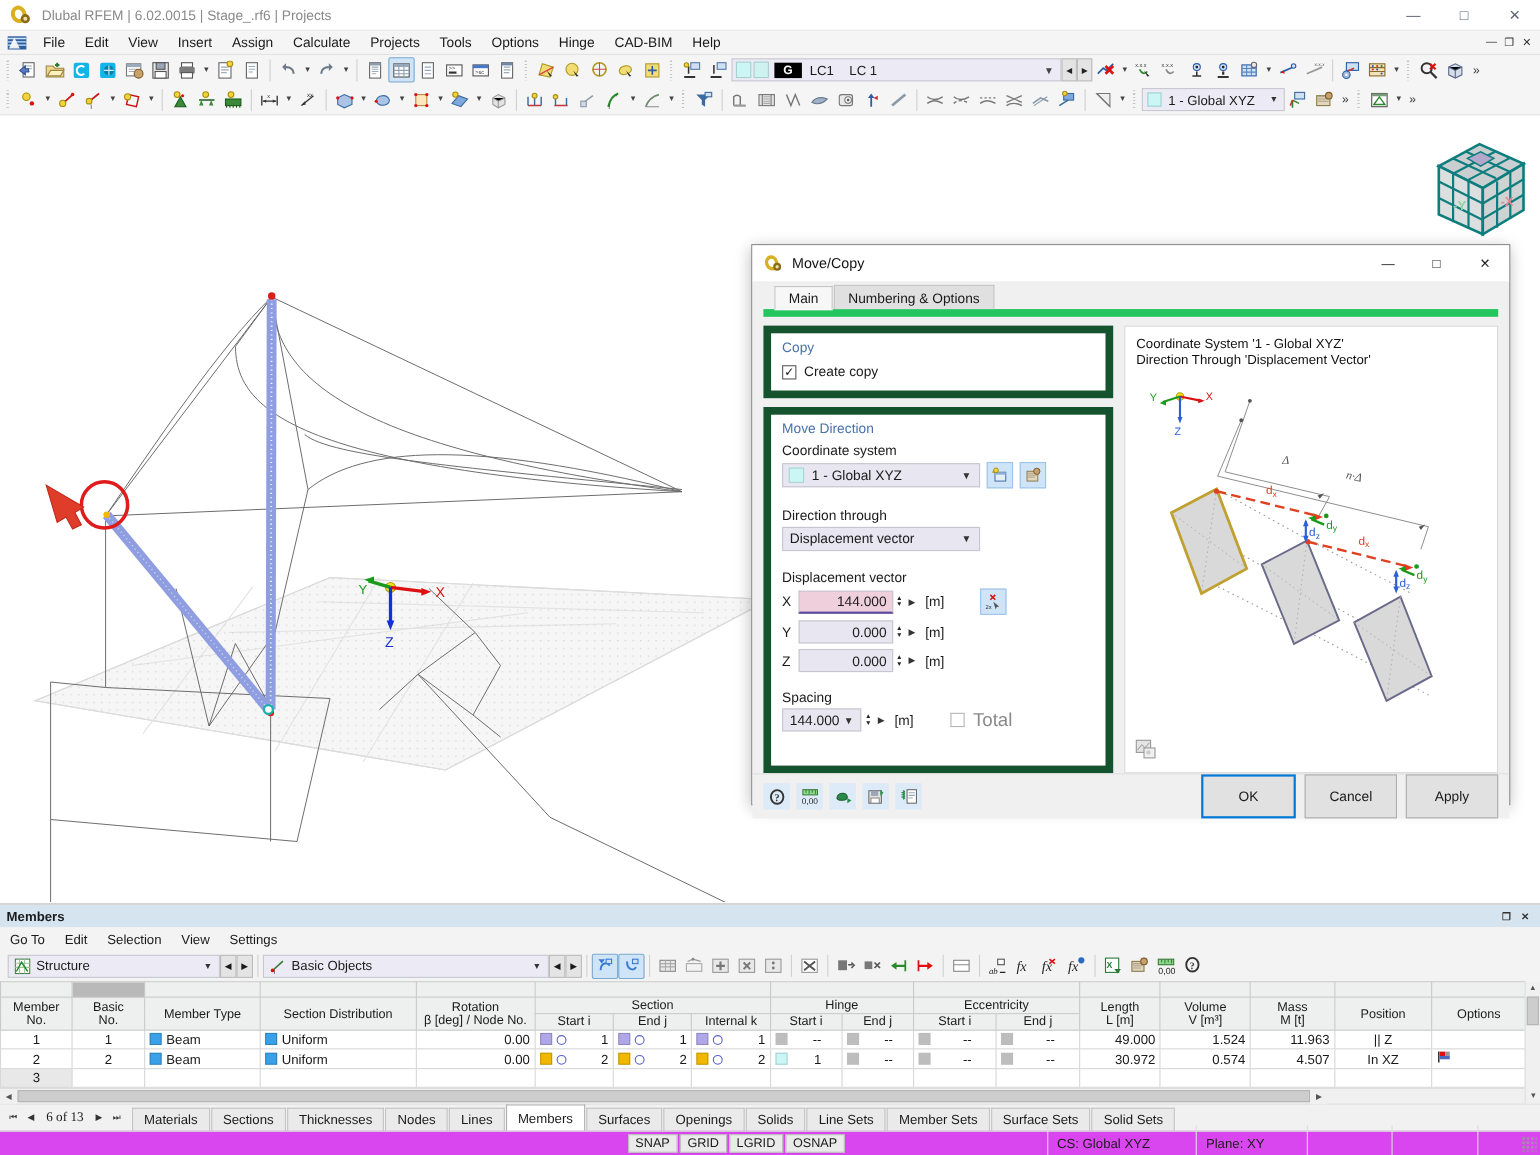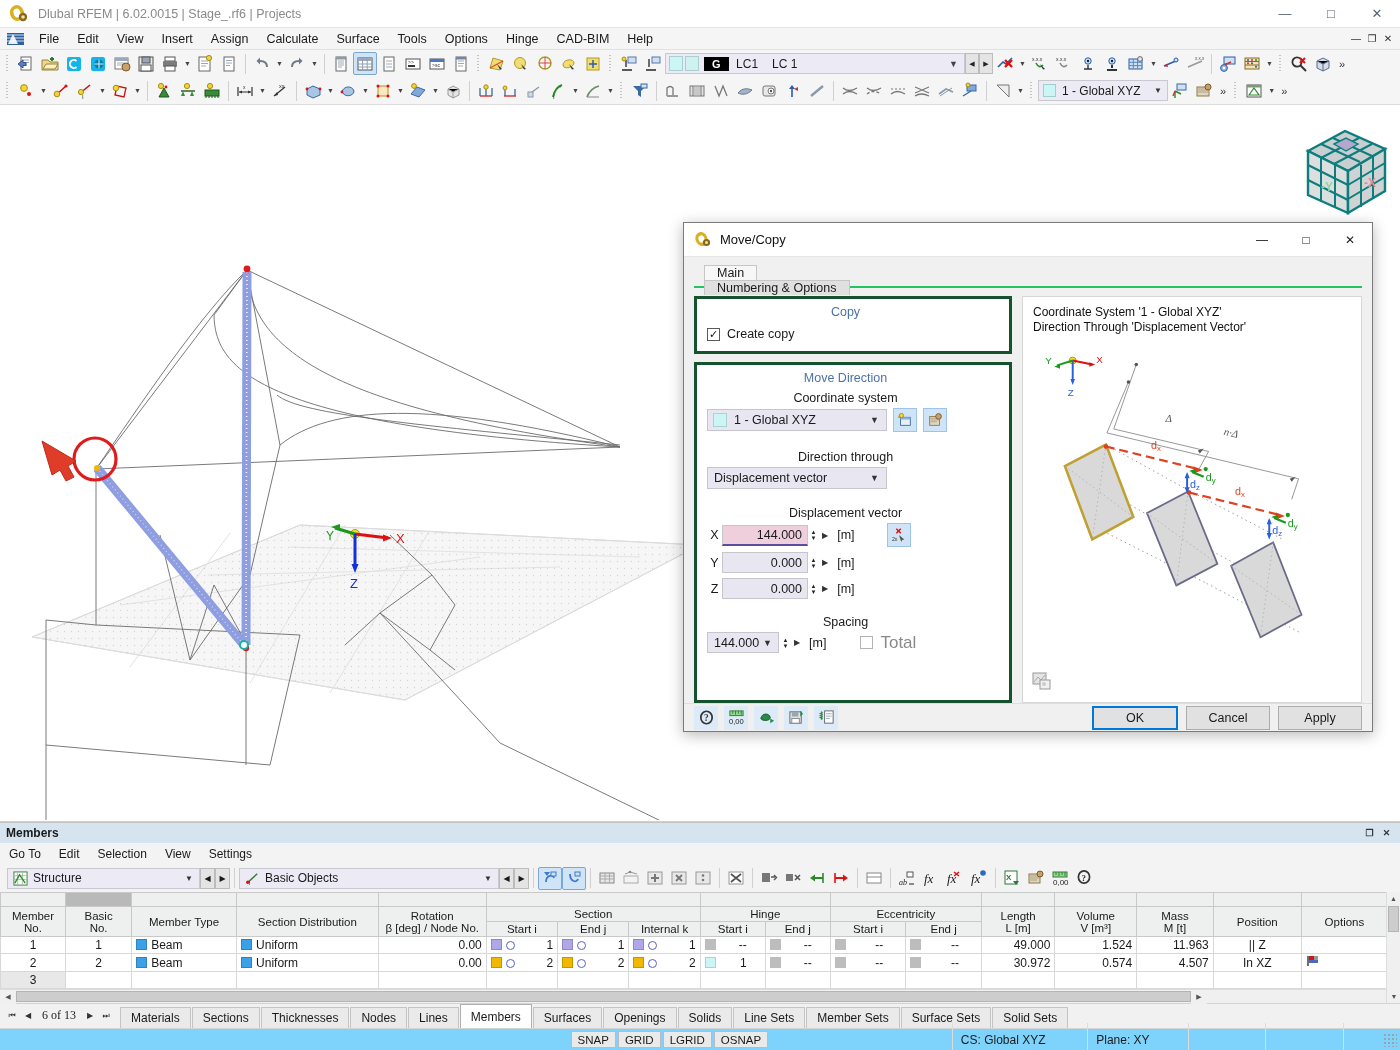--- a/index.html
+++ b/index.html
@@ -99,61 +99,61 @@
 
   
   .tabsbar { height:25px; background:#f1f1f1; display:flex; align-items:flex-end; padding-left:4px; border-top:1px solid #d3d3d3;}
   .navbtns { display:flex; align-items:center; height:25px; margin-right:6px;}
   .navbtns .b { width:16px; height:20px; display:flex; align-items:center; justify-content:center; font-size:8px; color:#333;}
   .pgnum { font-size:12px; padding:0 6px;font-family:Liberation Serif, serif; }
   .tab { height:21px; padding:0 10px; display:flex; align-items:center; font-size:12px; background:#eaeaea; border:1px solid #c4c4c4; border-bottom:none; margin-right:1px; }
   .tab.active { background:#ffffff; height:24px; border-color:#b0b0b0; font-weight:normal; }
 
   
-  .statusbar { height:22px; background:#7dd3fc; display:flex; align-items:center; border-top:1px solid #d4d4d4; }
+  .statusbar { height:22px; background:#d946ef; display:flex; align-items:center; border-top:1px solid #d4d4d4; }
   .sb-seg { height:34px; display:flex; align-items:center; padding:0 8px; border-right:1px solid #dcdcdc; font-size:12px;}
   .sb-btn { height:17px; padding:0 6px; display:flex; align-items:center; font-size:11.5px; border:1px solid #bbb; background:#eaeaea; margin-right:2px;}
   .sb-grip{ margin-left:auto; width:14px;height:14px;margin-right:3px;
      background-image:radial-gradient(#9a9a9a 40%, transparent 41%);
      background-size:4px 4px; opacity:.8;}
 
   
   .dialog { position:absolute; left:683px; top:222px; width:690px; height:510px;
             background:#f0f0f0; border:1px solid #7a7a7a; box-shadow:0 3px 14px rgba(0,0,0,.28); display:flex; flex-direction:column;}
   .dlg-title { height:34px; background:#fff; display:flex; align-items:center; border-bottom:1px solid #e6e6e6;}
   .dlg-title .ic { margin-left:10px; }
   .dlg-title .t { margin-left:8px; font-size:13px; color:#111; }
   .dlg-title .bts { margin-left:auto; display:flex; height:34px;}
   .dlg-title .b { width:44px; height:34px; display:flex; align-items:center; justify-content:center; color:#222; font-size:12px;}
   .dlg-body { flex:1; background:#f0f0f0; display:flex; flex-direction:column; padding:8px 10px 0 10px;}
-  .dlg-tabs { display:flex; align-items:flex-start; height:23px; border-bottom:2px solid #22c55e; padding-left:10px;flex-direction:column;}
+  .dlg-tabs { display:flex; align-items:flex-end; height:23px; border-bottom:7px solid #22c55e; padding-left:10px;}
   .dtab { height:22px; padding:0 12px; display:flex; align-items:center; font-size:12.5px; background:#e0e0e0; border:1px solid #c6c6c6; border-bottom:none; margin-right:1px;}
   .dtab.active{ background:#f7f7f7; border-bottom:1px solid #f7f7f7; margin-bottom:-1px; }
   .dlg-content { flex:1; display:flex; gap:10px; padding-top:8px;}
   .left-col{ width:318px; display:flex; flex-direction:column; gap:8px;}
-  .group { background:#ffffff; border:3px solid #14532d; padding:6px 25px 10px 10px;text-align:center; }
+  .group { background:#ffffff; border:7px solid #14532d; padding:6px 25px 10px 10px; }
   .glabel { color:#4a72a8; font-size:12.5px; margin-bottom:6px;}
   .right-col{ flex:1; background:#fff; border:1px solid #d7d7d7; position:relative; padding:8px 10px;}
   .prev-title{ font-size:12px; line-height:15px; color:#111;}
   .fld-label{ font-size:12.5px; margin-bottom:3px;}
   .combo { height:22px; display:flex; align-items:center; border:1px solid #c6c6cf; background:#e7e6f1; }
   .combo .sw{ width:14px;height:14px;background:#ccf5f5;border:1px solid #a8d4d4; margin-left:5px;}
   .combo .tx{ margin-left:7px; font-size:12.5px;}
   .combo .cv{ margin-left:auto; margin-right:7px; font-size:9px; color:#333;}
   .numfld { height:21px; width:86px; display:flex; align-items:center; justify-content:flex-end;
             background:#e7e6f1; border:1px solid #c6c6cf; padding-right:5px; font-size:12.5px;}
   .numfld.focus { background:#f0cfdd; border:1px solid #c6c6cf; border-bottom:2px solid #5b4c9e; }
   .spin { width:11px; height:21px; display:flex; flex-direction:column; justify-content:center; align-items:center; font-size:6px; line-height:6px; color:#222;}
   .tri { font-size:8px; color:#333; padding:0 3px;}
   .unit { font-size:12.5px; margin-left:6px;}
   .chk { width:13px; height:13px; border:1px solid #5a5a5a; background:#fff; display:inline-flex; align-items:center; justify-content:center; font-size:11px; color:#111; vertical-align:-2px;}
   .chk.dis { border-color:#b4b4b4; }
   .dlg-footer { height:46px; background:#f0f0f0; display:flex; align-items:center; padding:0 10px; border-top:1px solid #dedede;}
   .fbtn { width:24px;height:24px;display:flex;align-items:center;justify-content:center;background:#ddeaf7;border:1px solid transparent; margin-right:6px;}
-  .dbtn { height:24px; width:84px; display:flex; align-items:center; justify-content:center; font-size:12.5px; background:#e1e1e1; border:1px solid #adadad; margin-left:8px;}
+  .dbtn { height:40px; width:84px; display:flex; align-items:center; justify-content:center; font-size:12.5px; background:#e1e1e1; border:1px solid #adadad; margin-left:8px;}
   .dbtn.primary{ border:2px solid #0078d7; background:#e1e1e1; width:86px;}
   .icobtn { width:24px; height:24px; display:flex; align-items:center; justify-content:center; background:#cfe4f7; border:1px solid #9dc4e8;}
 </style>
 </head>
 <body>
 
 <div class="app">
 
   <div class="titlebar">
     <div class="app-icon">
@@ -179,21 +179,21 @@
         <path d="M1 4 H18 M1 7 H18 M1 10 H18" stroke="#cfe3f5" stroke-width="1.2"></path>
         <path d="M2 13 L7 3 L12 13 Z" fill="#fff" opacity=".9"></path>
       </svg>
     </div>
     <div class="mi">File</div>
     <div class="mi">Edit</div>
     <div class="mi">View</div>
     <div class="mi">Insert</div>
     <div class="mi">Assign</div>
     <div class="mi">Calculate</div>
-    <div class="mi">Surface</div>
+    <div class="mi">Projects</div>
     <div class="mi">Tools</div>
     <div class="mi">Options</div>
     <div class="mi">Hinge</div>
     <div class="mi">CAD-BIM</div>
     <div class="mi">Help</div>
     <div class="mdibtns">
       <div class="mdibtn">—</div>
       <div class="mdibtn">❐</div>
       <div class="mdibtn">✕</div>
     </div>

